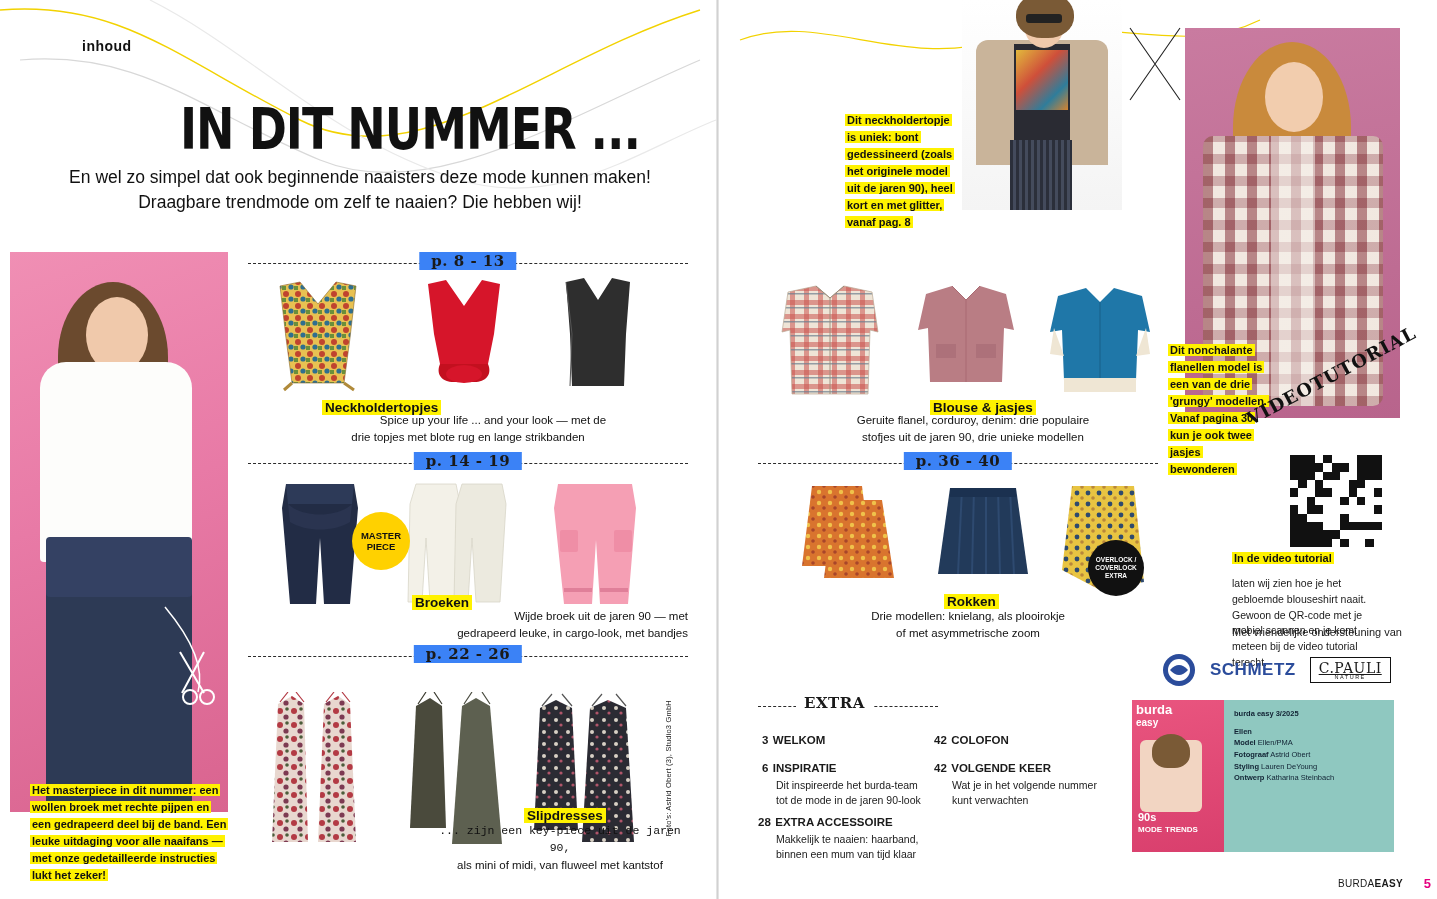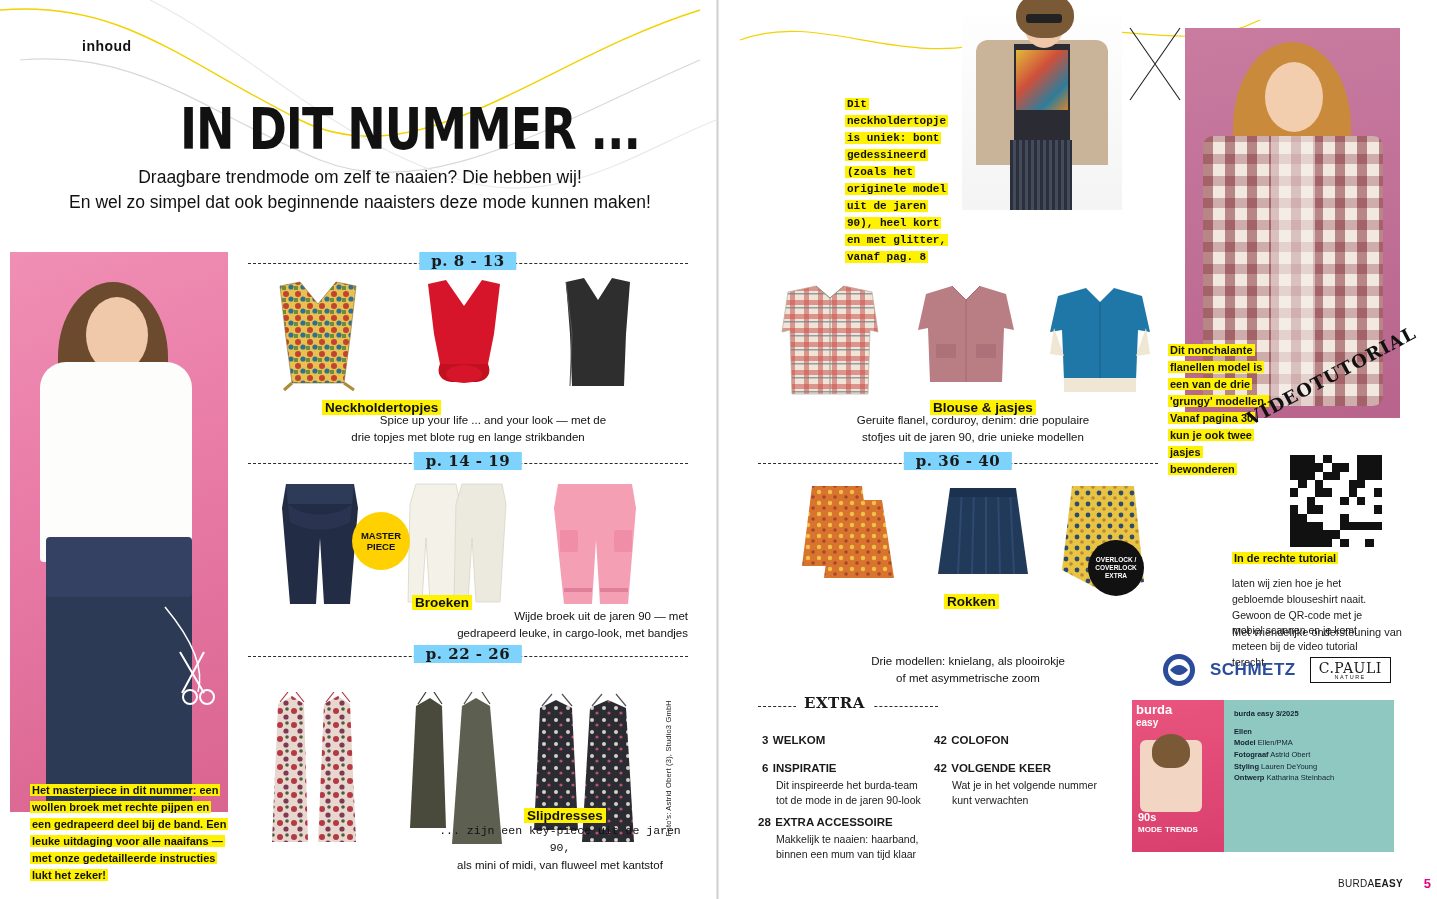--- a/index.html
+++ b/index.html
@@ -35,32 +35,32 @@
   }
   .subtitle {
     position:absolute; left:40px; top:165px; width:640px;
     text-align:center; font-size:17.5px; line-height:1.45; color:#111;
   }
 
   
   .callout { position:absolute; font-size:11px; font-weight:bold; line-height:1.55; color:#111; }
   .callout span { background:#fff200; padding:0 2px; box-decoration-break:clone;
     -webkit-box-decoration-break:clone; }
-  #callout-neckholder { left:845px; top:96px; width:110px;font-family:Liberation Mono, monospace; }
+  #callout-neckholder { left:845px; top:112px; width:110px; }
   #callout-flanel { left:1168px; top:342px; width:102px; }
   #callout-video { left:1232px; top:550px; width:150px; }
   #callout-masterpiece { left:30px; top:782px; width:200px; font-size:11px; }
 
   
   .section-head { position:absolute; height:16px; }
   .section-head .dashline { position:absolute; top:8px; height:1px; width:100%;
       border-top:1.5px dashed #2b2b2b; }
   .section-head .pg {
     position:absolute; left:50%; top:-3px; transform:translateX(-50%);
-    background:#7dd3fc; padding:0 12px; font-size:15px; font-weight:bold;
+    background:#3b82f6; padding:0 12px; font-size:15px; font-weight:bold;
     font-family:"DejaVu Serif", serif; letter-spacing:0.5px; white-space:nowrap;
   }
   .sec-title { position:absolute; font-size:13.5px; font-weight:bold; color:#111; }
   .sec-title span { background:#fff200; padding:0 3px; }
   .sec-desc { position:absolute; font-size:11.5px; line-height:1.5; text-align:center; color:#111; }
 
   
   .garment { position:absolute; }
 
   
@@ -103,21 +103,21 @@
   .qr { position:absolute; left:1290px; top:455px; width:92px; height:92px; background:#fff; }
   .qr-grid { display:grid; grid-template-columns:repeat(11,1fr); grid-template-rows:repeat(11,1fr);
      width:100%; height:100%; }
   .qr-grid i { background:#111; }
   .video-desc { position:absolute; left:1232px; top:576px; width:152px; font-size:10.5px; line-height:1.5; }
   .support { position:absolute; left:1232px; top:626px; font-size:11px; }
   .logo-row { position:absolute; left:1162px; top:650px; width:230px; height:40px;
      display:flex; align-items:center; gap:14px; }
   .schmetz { font-weight:bold; font-size:17px; letter-spacing:0.5px; color:#2b4c9b; }
   .cpauli { border:1.5px solid #111; padding:3px 8px 1px; text-align:center; line-height:1; }
-  .cpauli .m { font-family:"DejaVu Serif", serif; font-size:14px; letter-spacing:0.5px; }
+  .cpauli .m { font-family:"DejaVu Serif", serif; font-size:14px; letter-spacing:0.5px;text-decoration:underline; }
   .cpauli .s { font-size:5.5px; letter-spacing:1.5px; }
 
   
   .extra-head { position:absolute; left:758px; top:698px; width:180px; height:16px; }
   .extra-head .dash { position:absolute; top:8px; left:0; width:100%; border-top:1.5px dashed #2b2b2b; }
   .extra-head .lbl { position:absolute; left:38px; top:-4px; background:#fff; padding:0 8px;
     font-family:"DejaVu Serif", serif; font-weight:bold; font-size:15px; letter-spacing:0.5px; }
   .ex-item { position:absolute; width:170px; }
   .ex-item .n { font-weight:bold; font-size:11.5px; }
   .ex-item .t { font-weight:bold; font-size:11.5px; display:inline; }
@@ -151,22 +151,22 @@
     <path d="M740,40 C820,10 900,70 1000,40 C1100,10 1180,60 1260,20" fill="none" stroke="#f2d200" stroke-width="1.2"></path>
     <path d="M1130,28 L1180,100 M1180,28 L1130,100" stroke="#222" stroke-width="1.1" fill="none"></path>
   </svg>
 
   <div class="spine"></div>
 
   <div class="dots-left"></div>
   <div class="inhoud-label">inhoud</div>
   <div class="title-main">IN DIT NUMMER ...</div>
   <div class="subtitle">
+    <div>En wel zo simpel dat ook beginnende naaisters deze mode kunnen maken!</div>
     <div>Draagbare trendmode om zelf te naaien? Die hebben wij!</div>
-    <div>En wel zo simpel dat ook beginnende naaisters deze mode kunnen maken!</div>
   </div>
 
   <div class="photo" id="photo-left">
     <div class="hair" style="left:48px; top:30px; width:110px; height:150px; background:#6b4a2e;"></div>
     <div class="head" style="left:76px; top:45px; width:62px; height:76px; background:#f0c9ab;"></div>
     <div class="torso" style="left:30px; top:110px; width:152px; height:200px; background:#fdfdfb; border-radius:26px 26px 4px 4px;"></div>
     <div class="torso" style="left:36px; top:285px; width:146px; height:270px; background:#2d3a55; border-radius:6px;"></div>
     <div class="torso" style="left:36px; top:285px; width:146px; height:60px; background:#344163; border-radius:4px;"></div>
     <svg style="position:absolute; left:150px; top:345px;" width="70" height="120">
       <path d="M5,10 C30,40 45,70 38,95" stroke="#fff" stroke-width="1.5" fill="none"></path>
@@ -329,21 +329,21 @@
         <i></i>
         <i style="background: transparent;"></i>
         <i></i>
         <i style="background: transparent;"></i>
         <i style="background: transparent;"></i>
         <i></i>
         <i style="background: transparent;"></i>
       </div>
   </div>
   <div class="callout" id="callout-video">
-    <span>In de rechte tutorial</span>
+    <span>In de video tutorial</span>
   </div>
   <div class="video-desc">laten wij zien hoe je het gebloemde blouseshirt naait. Gewoon de QR-code met je mobiel scannen en je komt meteen bij de video tutorial terecht.</div>
   <div class="support">Met vriendelijke ondersteuning van</div>
   <div class="logo-row">
     <svg width="34" height="34" viewBox="0 0 34 34">
       <circle cx="17" cy="17" r="16" fill="#2b4c9b"></circle>
       <circle cx="17" cy="17" r="11" fill="#fff"></circle>
       <path d="M8 17 Q17 7 26 17 Q17 27 8 17Z" fill="#2b4c9b"></path>
     </svg>
     <div class="schmetz">SCHMETZ</div>
@@ -531,21 +531,21 @@
   </svg>
   <div class="badge-circle" id="badge-overlock">
     <div>
       <div>OVERLOCK / COVERLOCK</div>
       <div>EXTRA</div>
     </div>
   </div>
   <div class="sec-title" style="left:944px; top:594px;">
     <span>Rokken</span>
   </div>
-  <div class="sec-desc" style="left:758px; top:608px; width:400px;margin-top:45px;">
+  <div class="sec-desc" style="left:758px; top:608px; width:400px;">
     <div style="padding-left:20px;">Drie modellen: knielang, als plooirokje</div>
     <div style="padding-left:20px;">of met asymmetrische zoom</div>
   </div>
 
   <div class="extra-head">
     <div class="dash"></div>
     <div class="lbl">EXTRA</div>
   </div>
 
   <div class="ex-item" style="left:762px; top:730px;">

